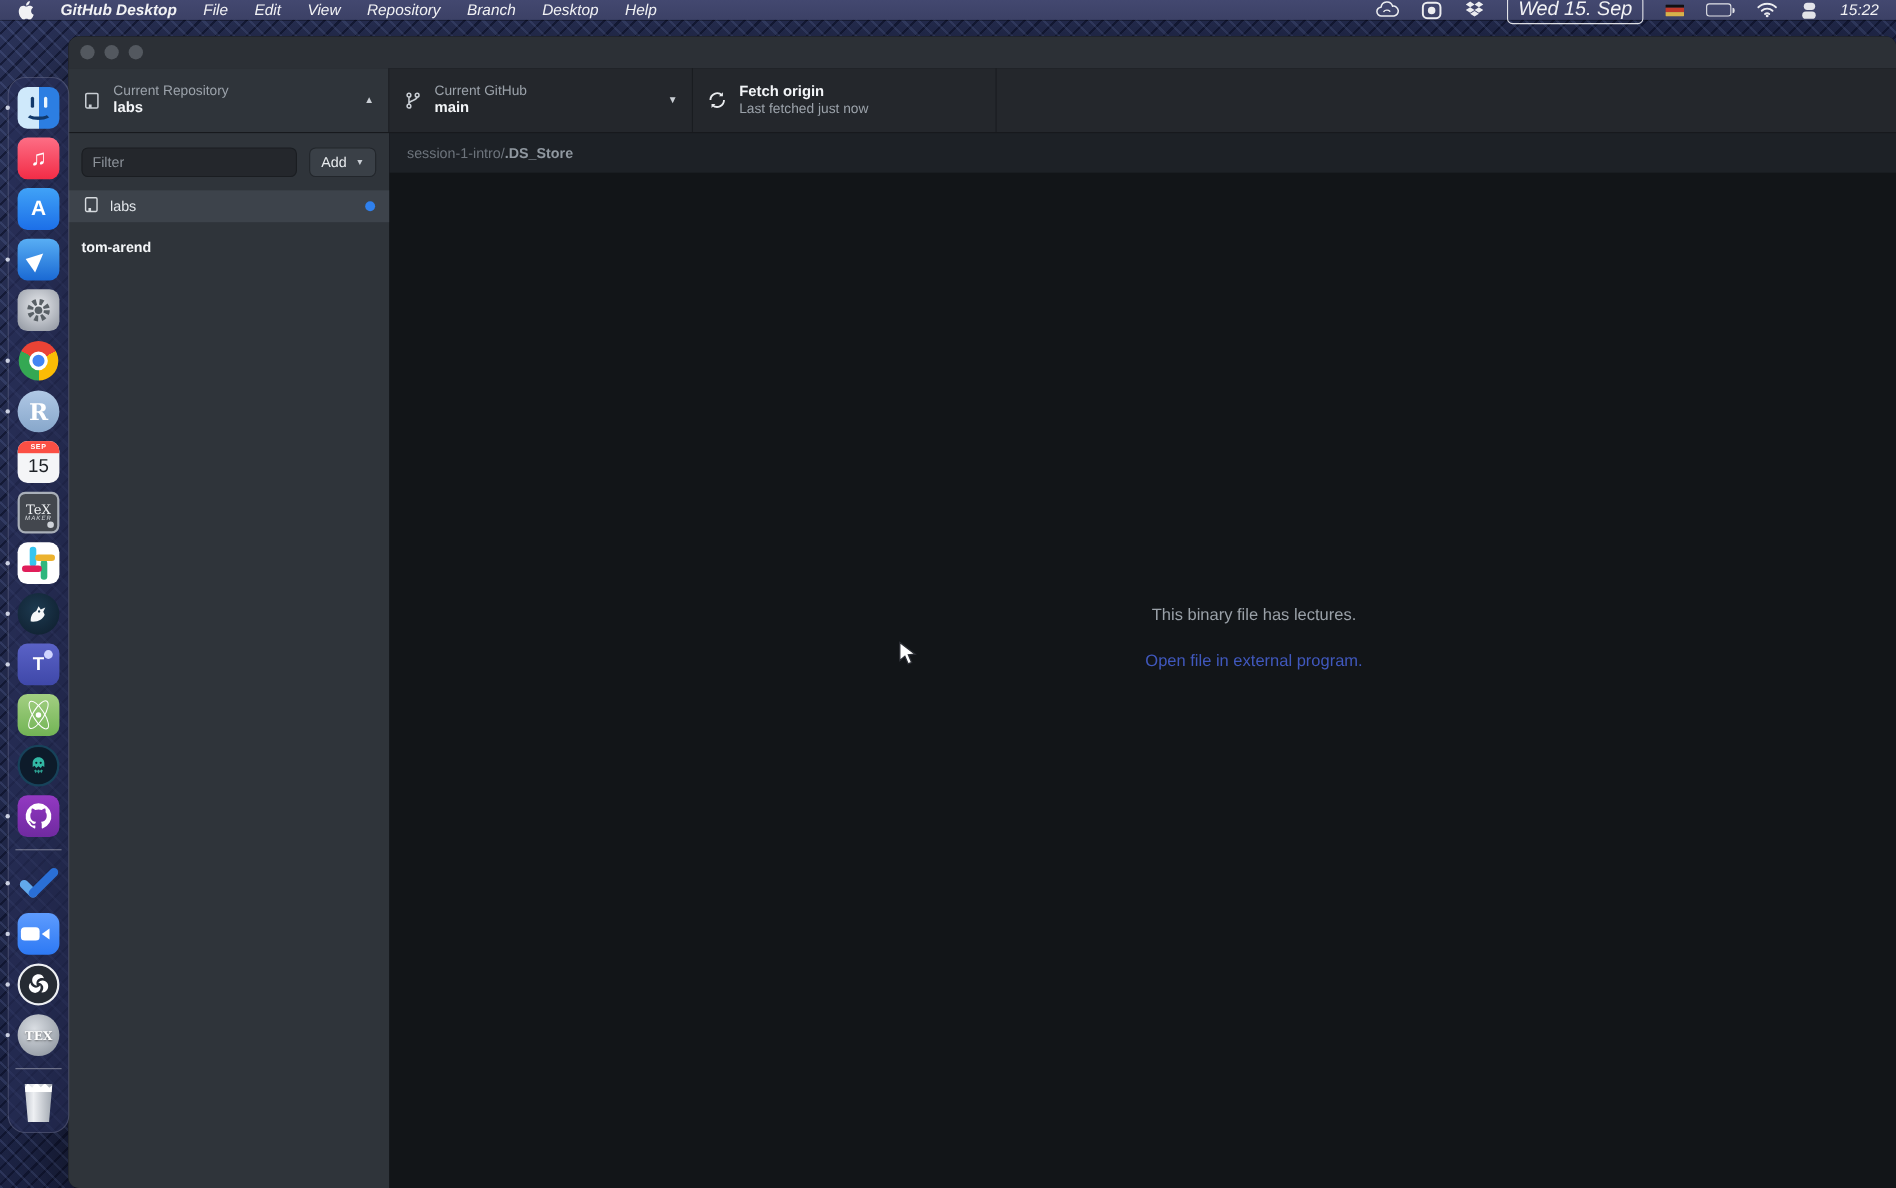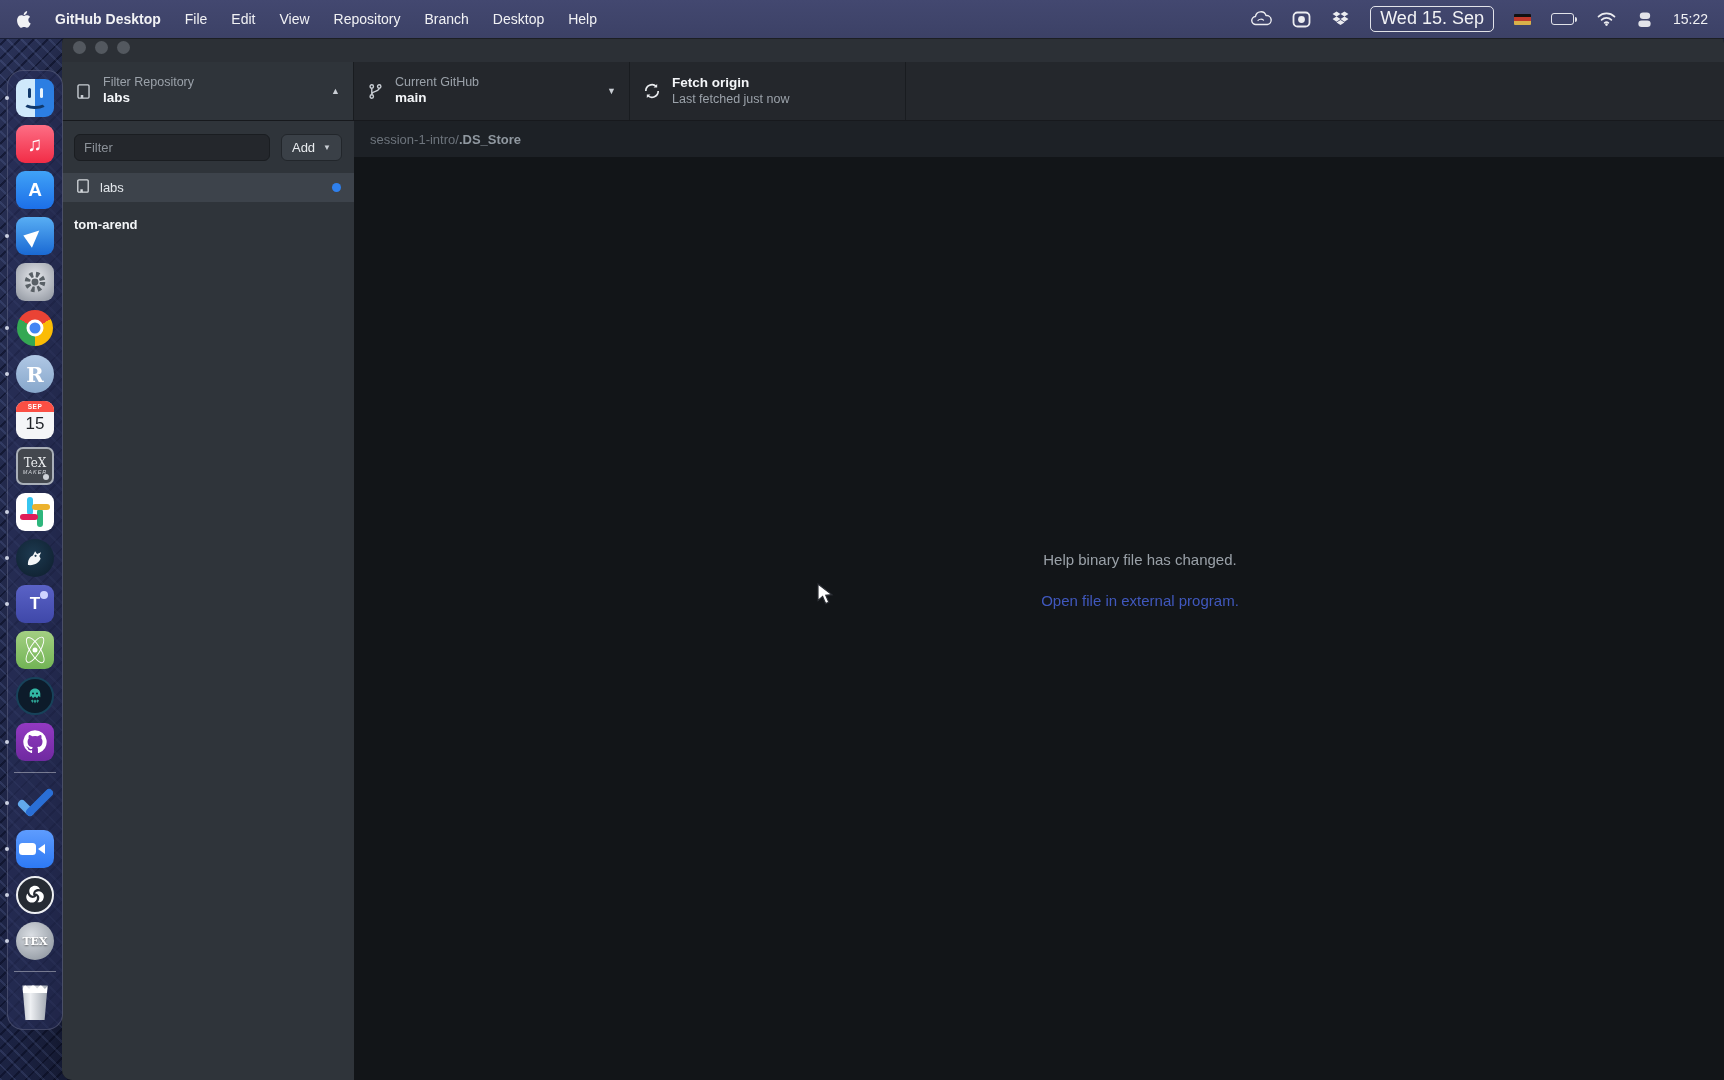--- a/index.html
+++ b/index.html
@@ -8,23 +8,23 @@
 
   
   .wallpaper { position:absolute; inset:0;
     background:
       repeating-linear-gradient(45deg, rgba(130,150,210,.16) 0 2px, transparent 2px 10px),
       repeating-linear-gradient(-45deg, rgba(8,12,35,.55) 0 2px, transparent 2px 10px),
       linear-gradient(160deg,#2a3258 0%, #1d2445 60%, #161c38 100%);
   }
 
   
-  .menubar { position:absolute; left:0; top:0; width:1724px; height:38px;
+  .menubar { position:absolute; left:0; top:0; width:1724px; height:18px;
     background:linear-gradient(180deg,#434870,#3c4166); display:flex; align-items:center;
-    color:rgba(255,255,255,.93); font-size:14px; z-index:50; box-shadow:0 1px 0 rgba(0,0,0,.35); }
+    color:rgba(255,255,255,.93); font-size:14px; z-index:50; box-shadow:0 1px 0 rgba(0,0,0,.35);font-style:italic; }
   .mb-left { display:flex; align-items:center; gap:24px; padding-left:16px; }
   .mb-app { font-weight:700; }
   .mb-item { white-space:nowrap; }
   .mb-right { margin-left:auto; display:flex; align-items:center; gap:20px; padding-right:16px; }
   .mb-icon { display:flex; align-items:center; }
   .date-box { border:1.5px solid rgba(255,255,255,.85); border-radius:5px; padding:1px 9px 2px; font-size:18px; }
   .flag-de { width:17px; height:11px; display:flex; flex-direction:column; border-radius:1px; overflow:hidden; }
   .flag-de i { flex:1; } .flag-de i:nth-child(1){background:#111;} .flag-de i:nth-child(2){background:#c0392b;} .flag-de i:nth-child(3){background:#d9b24a;}
   .battery { display:flex; align-items:center; }
   .batt-body { width:23px; height:12px; border:1.5px solid rgba(255,255,255,.85); border-radius:3px; padding:1.5px; }
@@ -375,21 +375,21 @@
 
   <div class="toolbar">
     <div class="tb-section tb-repo">
       <span class="tb-icon">
         <svg width="17" height="17" viewBox="0 0 16 16">
             <path fill="none" stroke="#c9ced4" stroke-width="1.3" d="M4 1.8h8.2c.55 0 1 .45 1 1v10.4c0 .55-.45 1-1 1H4c-.66 0-1.2-.54-1.2-1.2V3c0-.66.54-1.2 1.2-1.2z"></path>
             <path fill="#c9ced4" d="M5.4 11.2h2.4v3.6l-1.2-.95-1.2.95z"></path>
           </svg>
       </span>
       <span class="tb-text">
-        <span class="tb-label">Filter Repository</span>
+        <span class="tb-label">Current Repository</span>
         <span class="tb-value">labs</span>
       </span>
       <span class="tb-caret">▲</span>
     </div>
 
     <div class="tb-section tb-branch">
       <span class="tb-icon">
         <svg width="17" height="17" viewBox="0 0 16 16" fill="none" stroke="#c9ced4" stroke-width="1.3">
             <circle cx="4.5" cy="3.3" r="1.6"></circle>
             <circle cx="4.5" cy="12.7" r="1.6"></circle>
@@ -446,21 +446,21 @@
       <div class="group-header">tom-arend</div>
 
     </div>
 
     <div class="content">
       <div class="breadcrumb">
         <span class="crumb-path">session-1-intro/</span>
           <span class="crumb-file">.DS_Store</span>
       </div>
       <div class="msg">
-        <div class="msg-title">Help binary file has changed.</div>
+        <div class="msg-title">This binary file has lectures.</div>
         <a class="msg-link">Open file in external program.</a>
       </div>
     </div>
   </div>
 </div>
 
 <div class="cursor">
   <svg width="22" height="24" viewBox="0 0 22 24">
       <path d="M2 1l0 16.5 4.6-3.9 3 7 3.2-1.4-3-6.9 6.2-.6z" fill="#fff" stroke="#2a2d33" stroke-width="1.2"></path>
     </svg>

